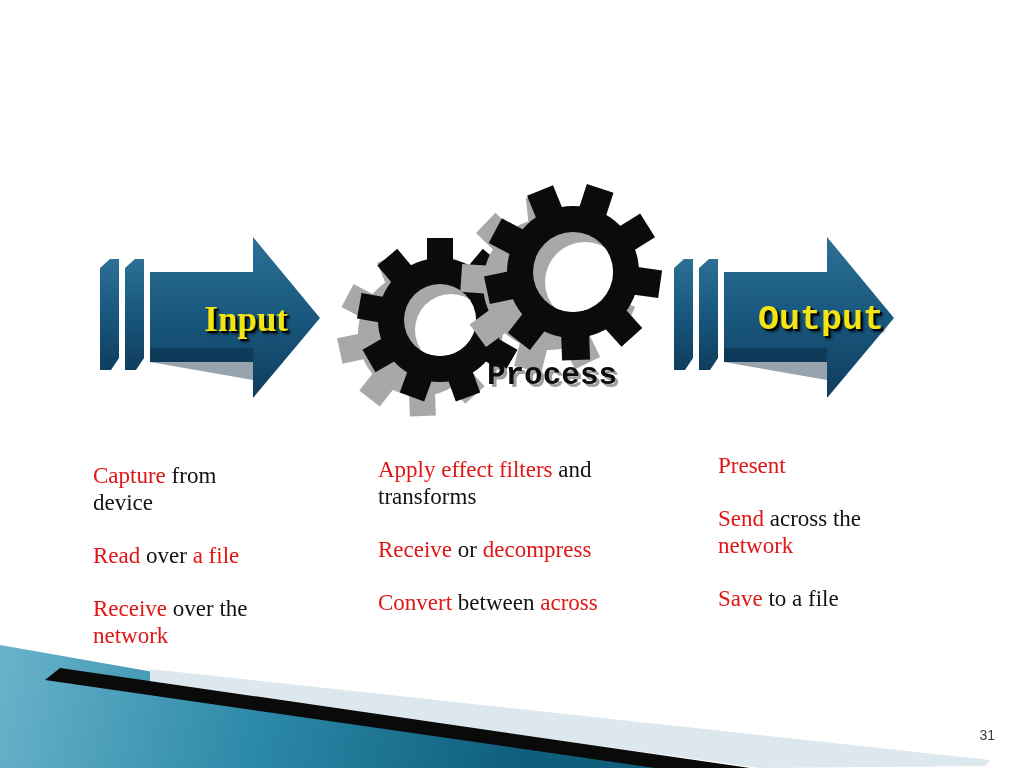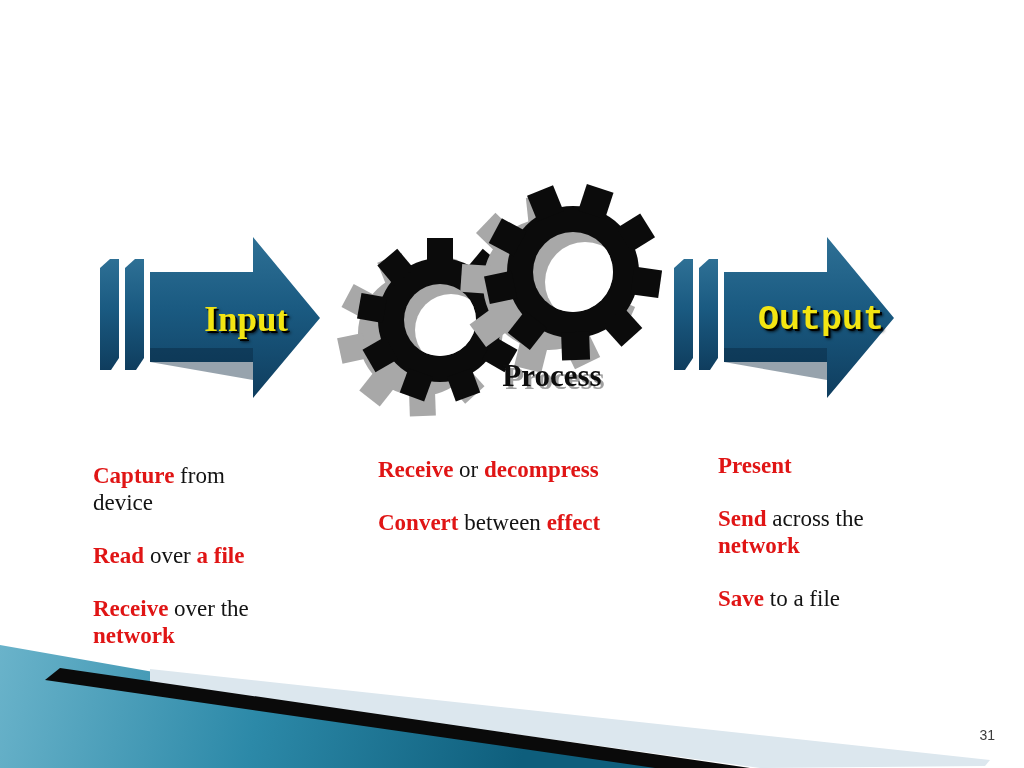--- a/index.html
+++ b/index.html
@@ -41,28 +41,29 @@
   
   #gears{position:absolute;left:340px;top:175px;width:340px;height:250px;}
   #gears svg{overflow:visible;display:block;}
   .gear-black{fill:var(--gear-black,#0b0b0b);}
   .gear-gray{fill:var(--gear-gray,#a8a8a8);}
   .process-label{
     position:absolute;left:447px;top:358px;width:210px;
     text-align:center;font-weight:bold;font-size:31px;
     color:#0d0d0d;
     text-shadow:3px 3px 0 #a0a0a0;
+    font-family:Liberation Mono, monospace;
   }
   
   .col{position:absolute;font-size:23px;line-height:27px;}
   .col p{margin:0 0 26px 0;}
   .col-a{left:93px;top:462px;width:185px;}
   .col-b{left:378px;top:456px;width:285px;}
   .col-c{left:718px;top:452px;width:180px;}
-  .r{color:var(--accent-red,#e01515);font-weight:bold;}
+  .r{color:var(--accent-red,#e01515);}
   .k{color:#131313;}
   
   #footer-decoration{position:absolute;left:0;top:0;pointer-events:none;}
   
   .page-number{
     position:absolute;right:29px;top:727px;
     font-family:"Liberation Sans", sans-serif;
     font-size:14px;color:#3c3c3c;
   }
 </style>
@@ -145,22 +146,23 @@
     <div class="arrow-label">Output</div>
   </div>
 
   <div id="columns">
       <div class="col col-a">
         <p><span class="r">Capture</span><span class="k"> from device</span></p>
         <p><span class="r">Read</span><span class="k"> over </span><span class="r">a file</span></p>
         <p><span class="r">Receive</span><span class="k"> over the </span><span class="r">network</span></p>
       </div>
       <div class="col col-b">
+        <p><span class="r">Apply effect filters</span><span class="k"> and transforms</span></p>
         <p><span class="r">Receive</span><span class="k"> or </span><span class="r">decompress</span></p>
-        <p><span class="r">Convert</span><span class="k"> between </span><span class="r">effect</span></p>
+        <p><span class="r">Convert</span><span class="k"> between </span><span class="r">across</span></p>
       </div>
       <div class="col col-c">
         <p><span class="r">Present</span></p>
         <p><span class="r">Send</span><span class="k"> across the </span><span class="r">network</span></p>
         <p><span class="r">Save</span><span class="k"> to a file</span></p>
       </div>
     </div>
 
   <svg id="footer-decoration" width="1024" height="768" viewBox="0 0 1024 768">
     <defs>

